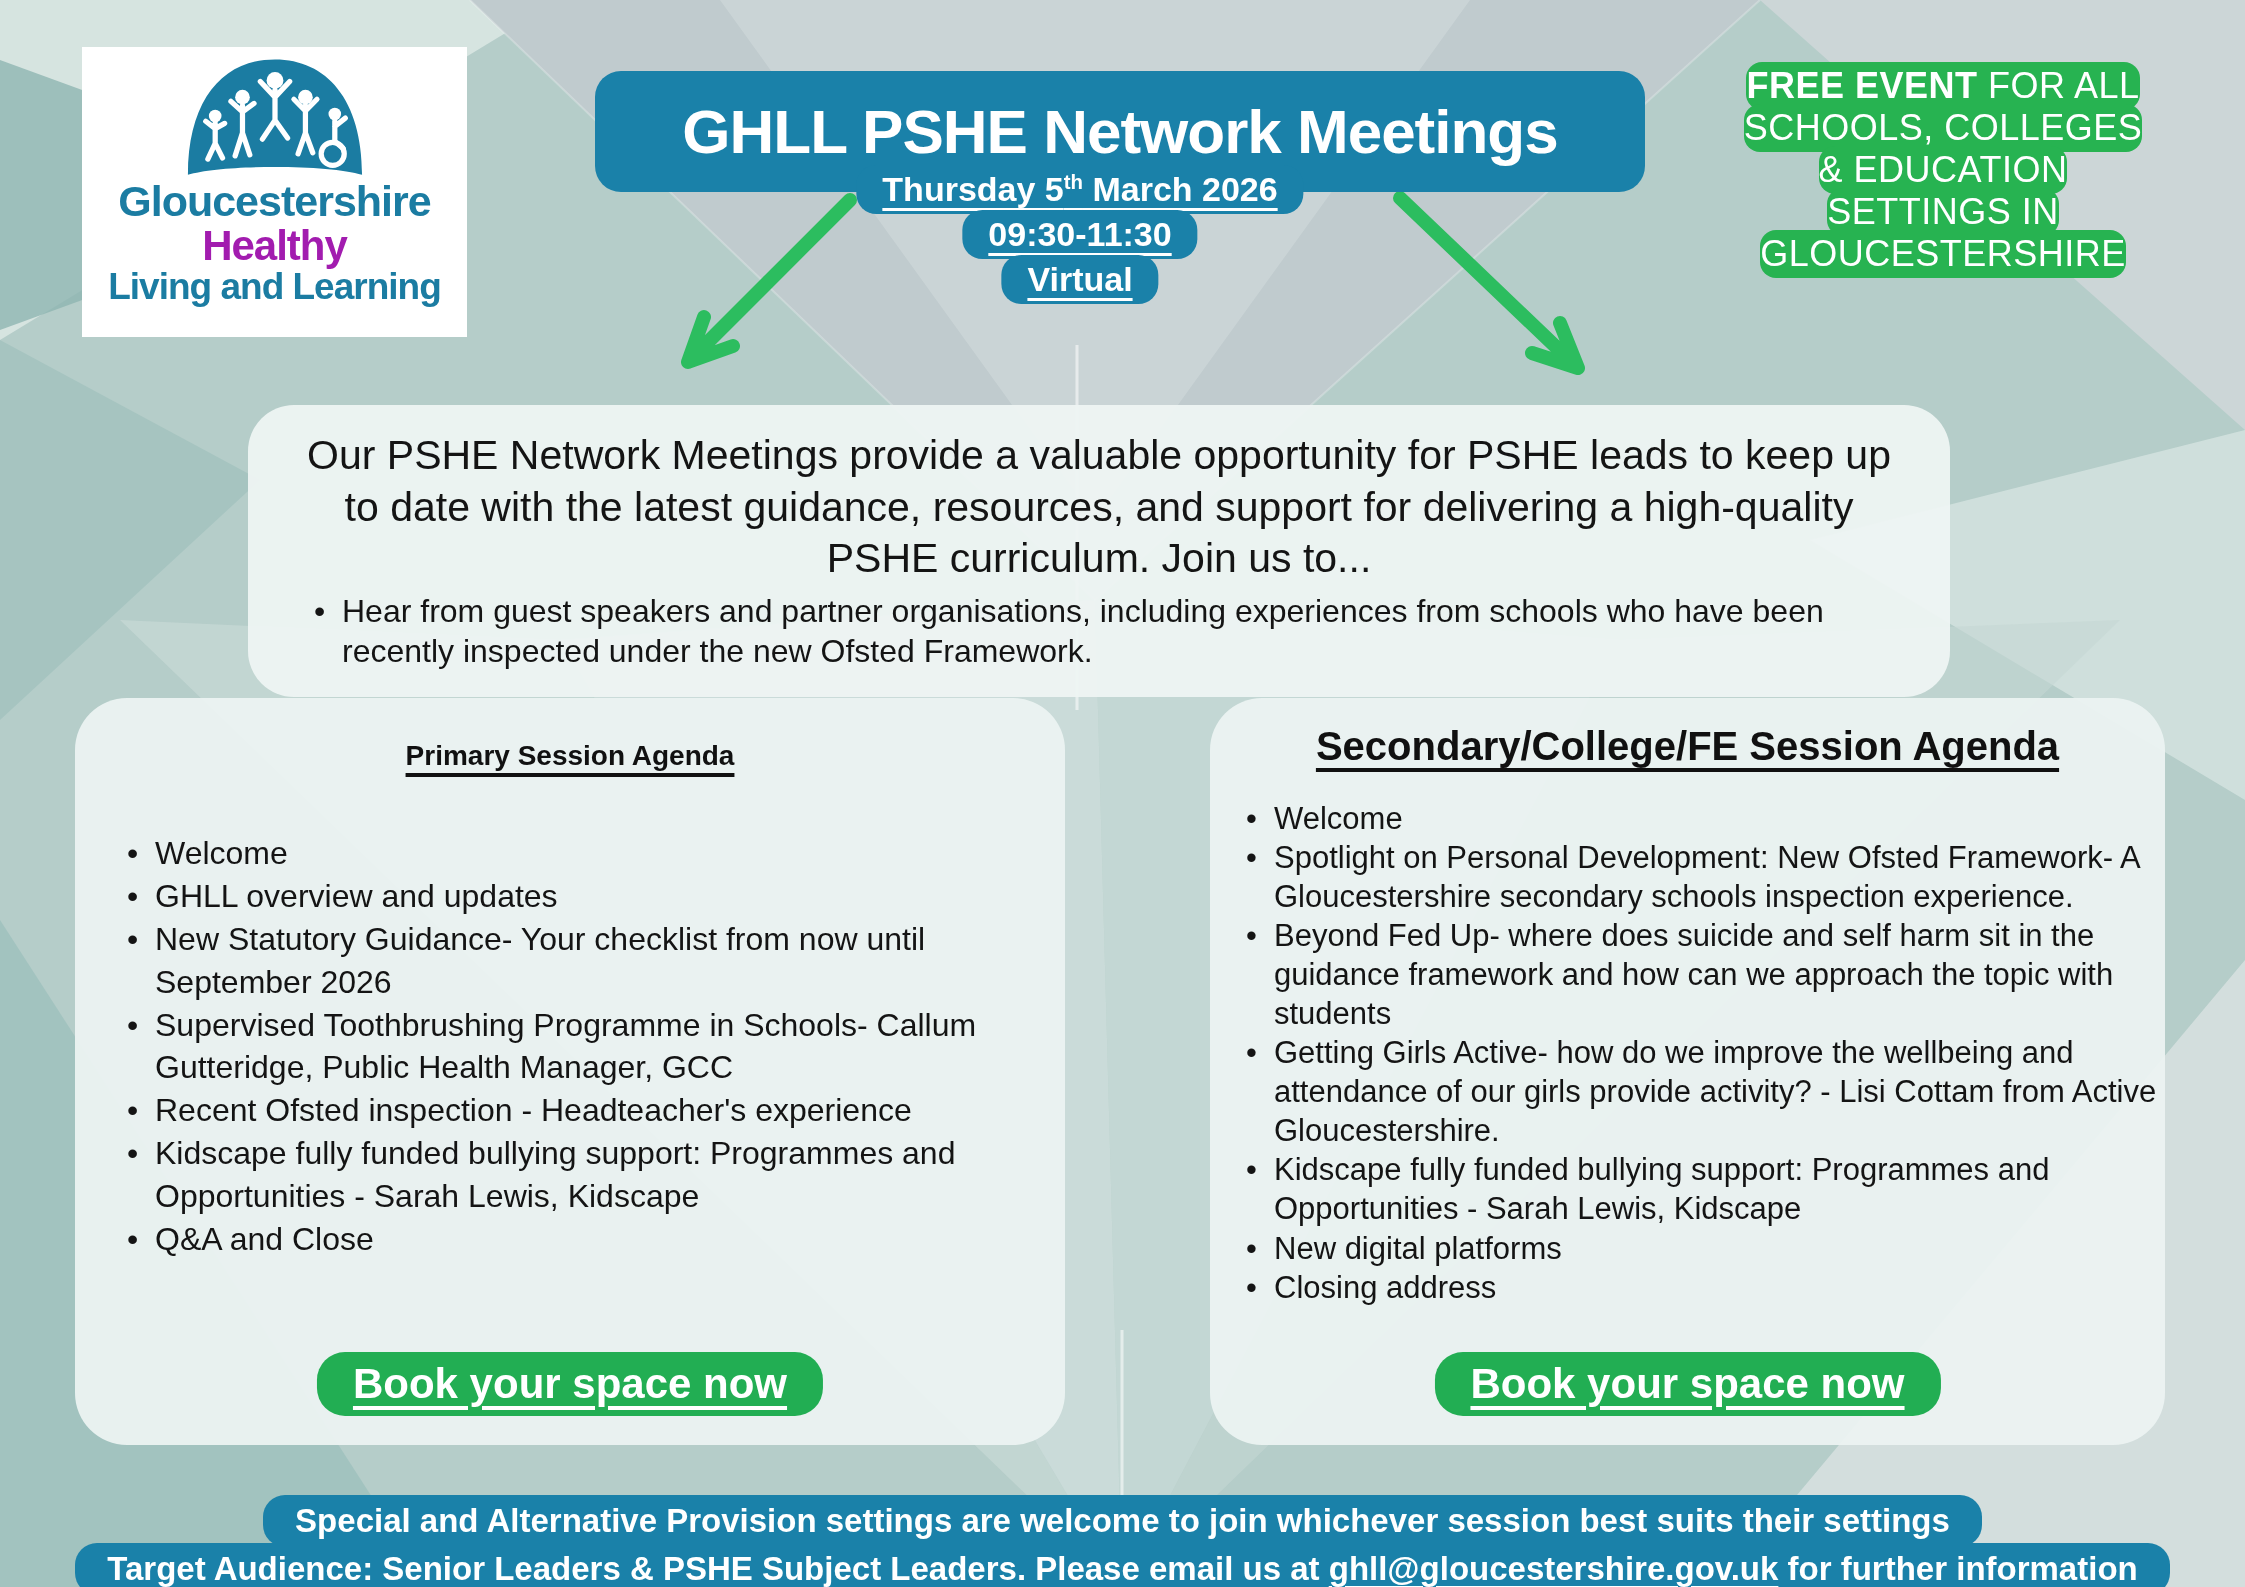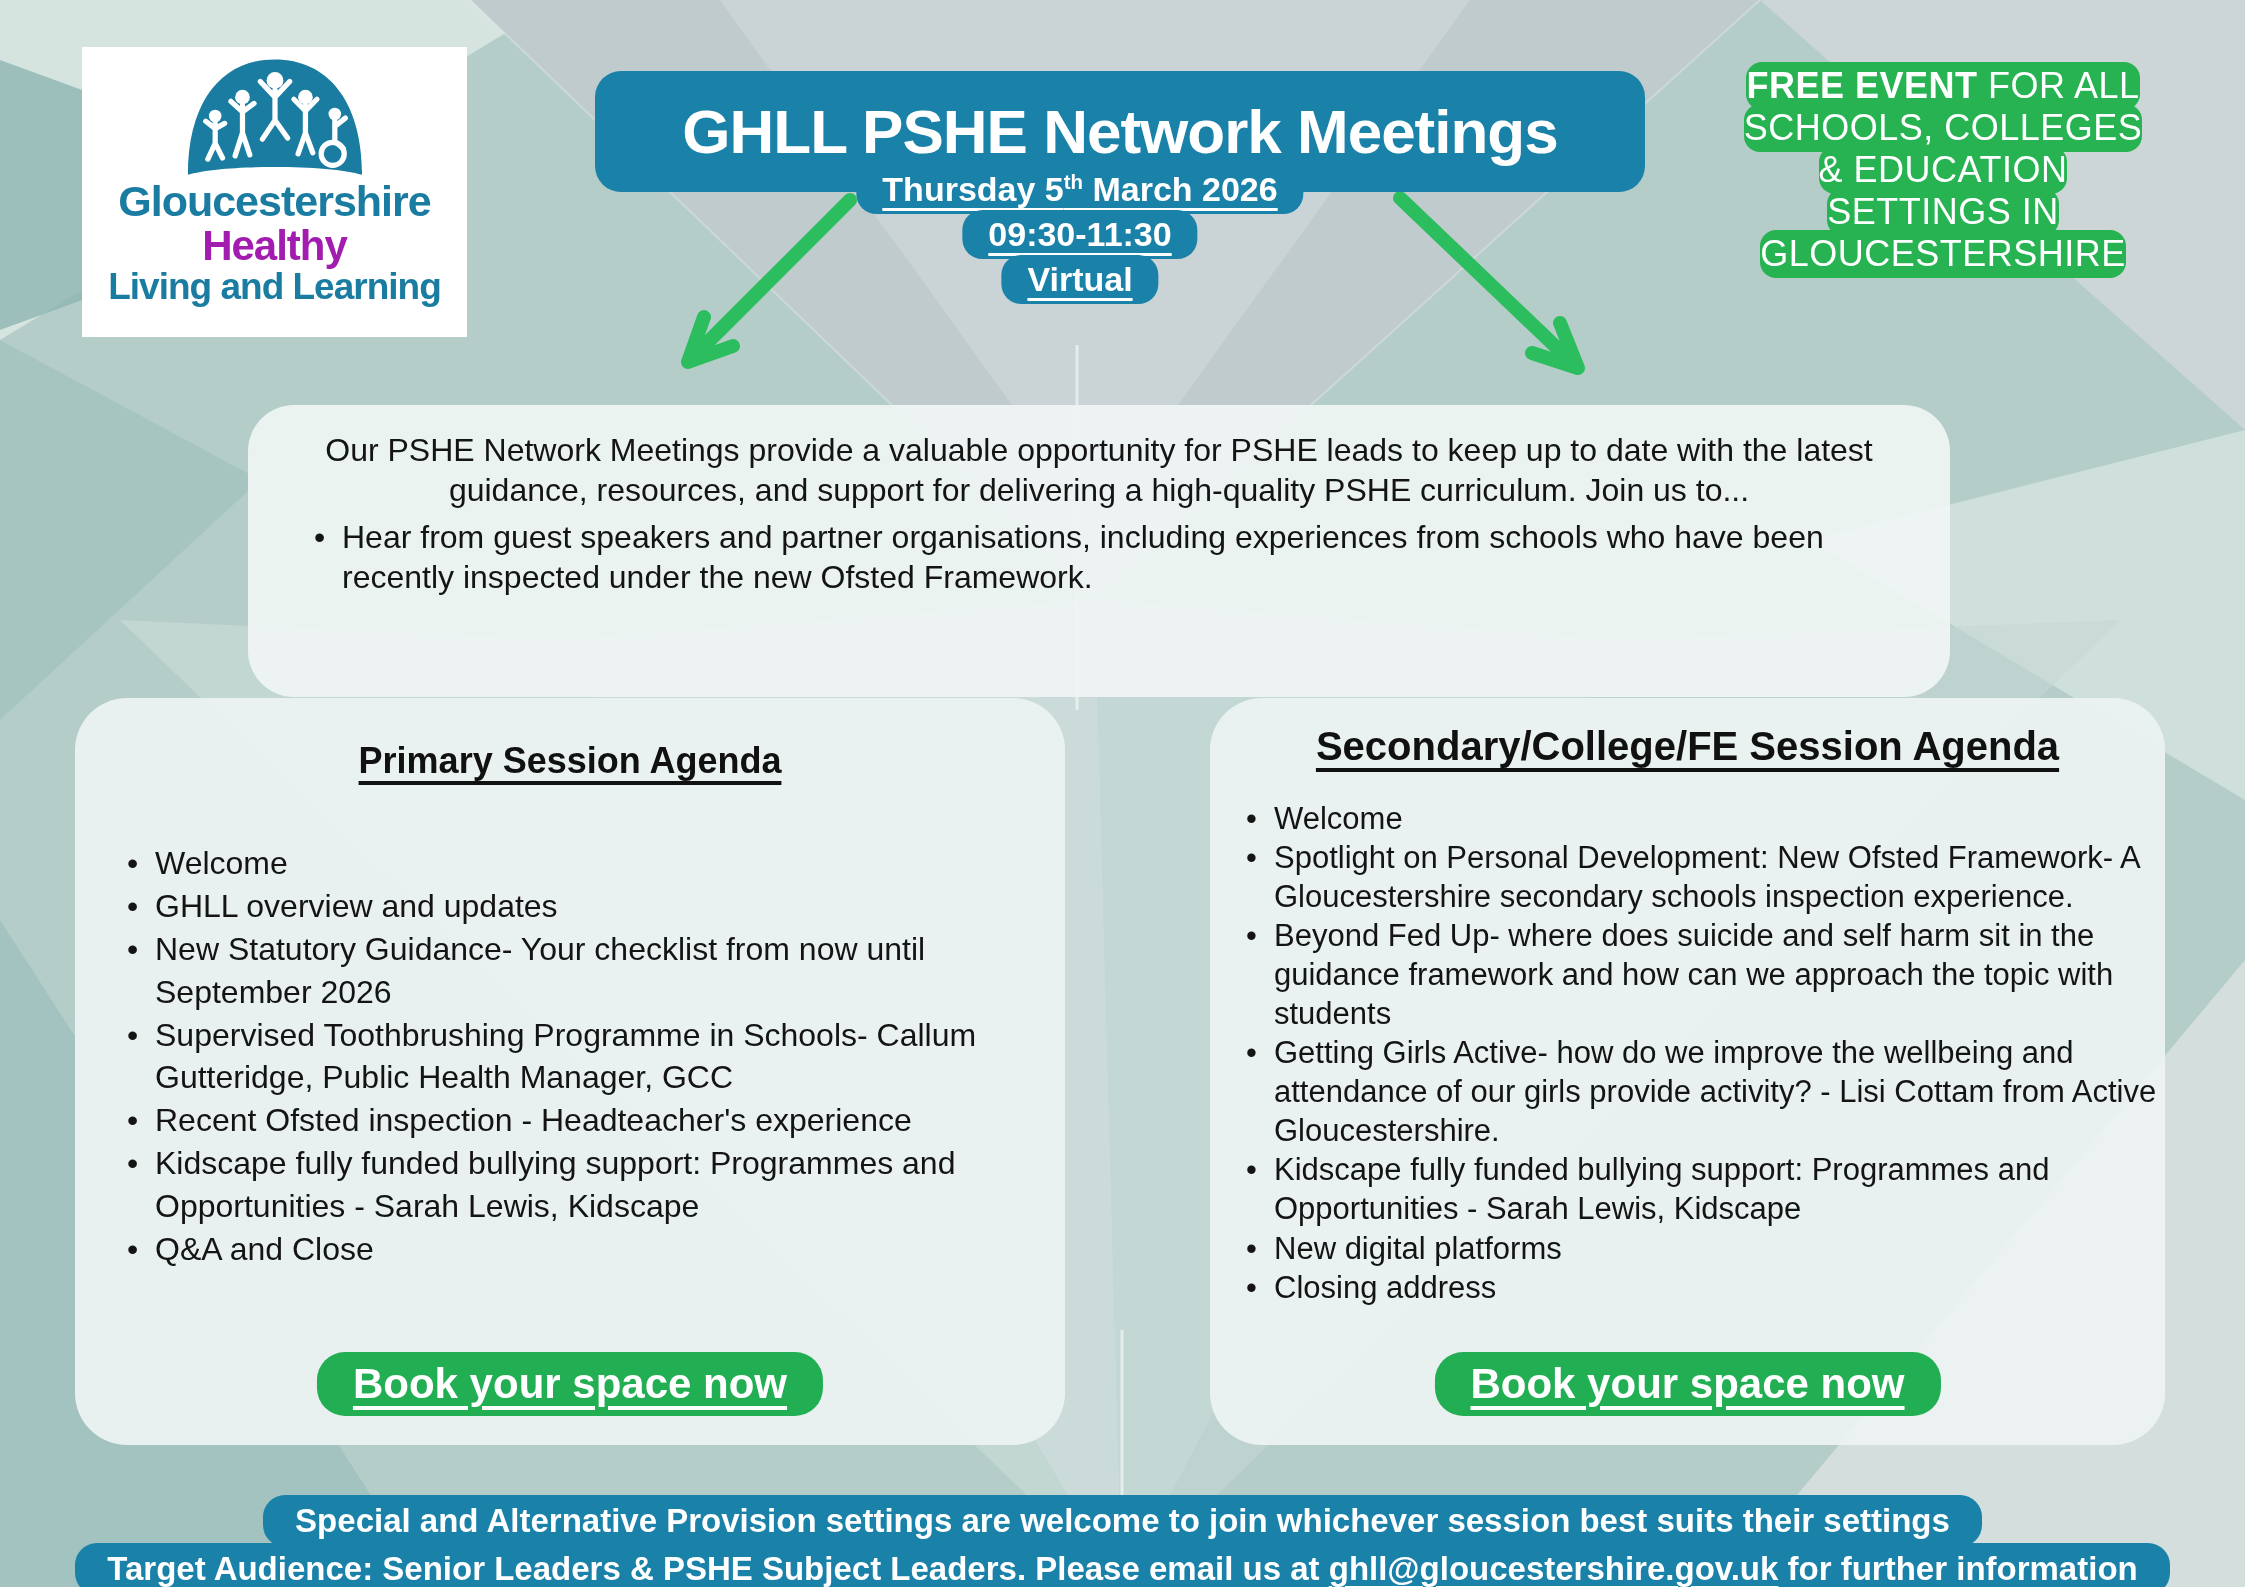--- a/index.html
+++ b/index.html
@@ -34,33 +34,33 @@
   .free-event{position:absolute;left:1718px;top:62px;width:450px;text-align:center;line-height:1.0;}
   .fe-line{margin-top:-6px;}
   .fe-line:first-child{margin-top:0;}
   .fe-pill{display:inline-block;background:#27b351;border-radius:16px;padding:6px 0;
         color:#fff;font-size:36px;letter-spacing:0.5px;}
   .fe-pill b{font-weight:bold;}
 
   
   .intro{position:absolute;left:248px;top:405px;width:1702px;height:292px;box-sizing:border-box;
         background:rgba(238,244,243,0.95);border-radius:46px;padding:25px 58px 16px 58px;color:#141414;}
-  .intro p{margin:0 0 6px 0;text-align:center;font-size:32px;line-height:1.26;}
+  .intro p{margin:0 0 6px 0;text-align:center;font-size:41px;line-height:1.26;}
   .blist{list-style:none;margin:0;padding:0;}
   .blist li{position:relative;padding-left:36px;font-size:32px;line-height:1.26;}
   .blist li::before{content:"•";position:absolute;left:8px;top:0;}
 
   
   .panel{position:absolute;top:698px;height:747px;box-sizing:border-box;
         background:rgba(236,243,242,0.94);border-radius:52px;color:#141414;}
   .panel.left{left:75px;width:990px;}
   .panel.right{left:1210px;width:955px;}
   .panel h2{margin:0;text-align:center;font-weight:bold;color:#111;
         text-decoration:underline;text-decoration-thickness:4px;text-underline-offset:8px;}
-  .panel.left h2{margin-top:42px;font-size:36px;}
+  .panel.left h2{margin-top:42px;font-size:28px;}
   .panel.right h2{margin-top:26px;font-size:40px;}
   .panel.left .agenda{margin-top:60px;padding:0 28px 0 46px;font-size:32px;line-height:1.34;}
   .panel.right .agenda{margin-top:30px;padding:0 8px 0 30px;font-size:31px;line-height:1.26;}
   .agenda{list-style:none;}
   .agenda li{position:relative;padding-left:34px;}
   .agenda li::before{content:"•";position:absolute;left:6px;top:0;}
 
   .book-btn{position:absolute;left:50%;transform:translateX(-50%);top:654px;
         background:#22ae53;border:none;border-radius:28px;padding:8px 36px;cursor:pointer;
         color:#fff;font-family:"Liberation Sans",sans-serif;font-weight:bold;font-size:42px;

